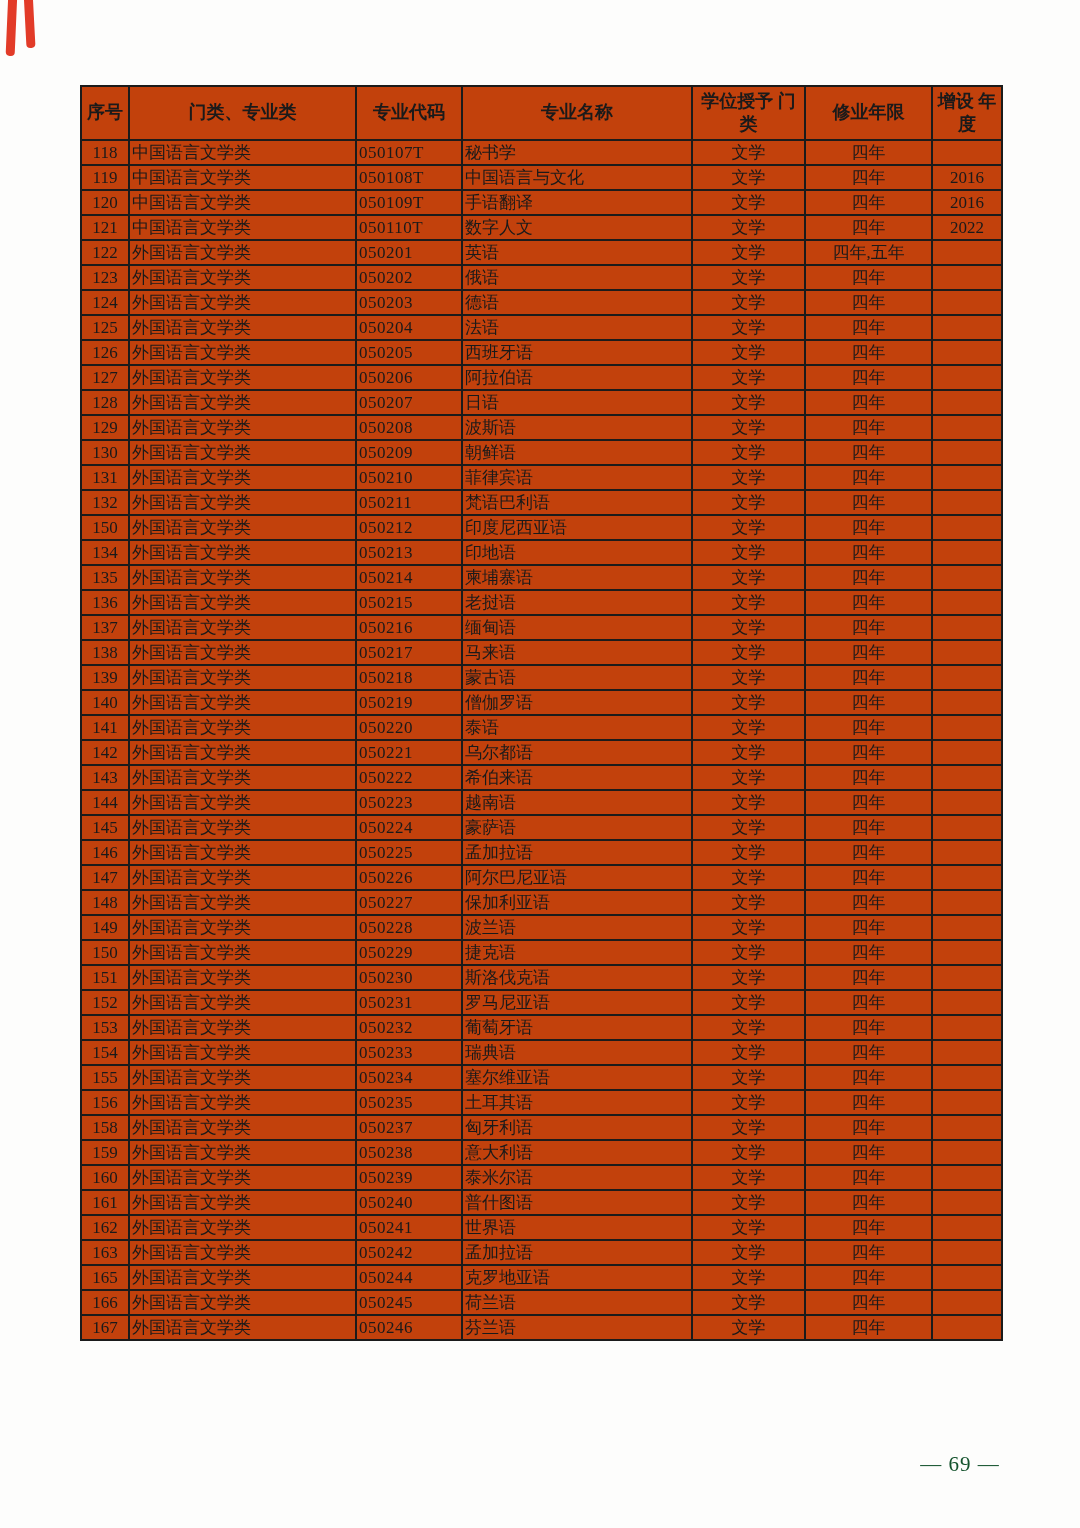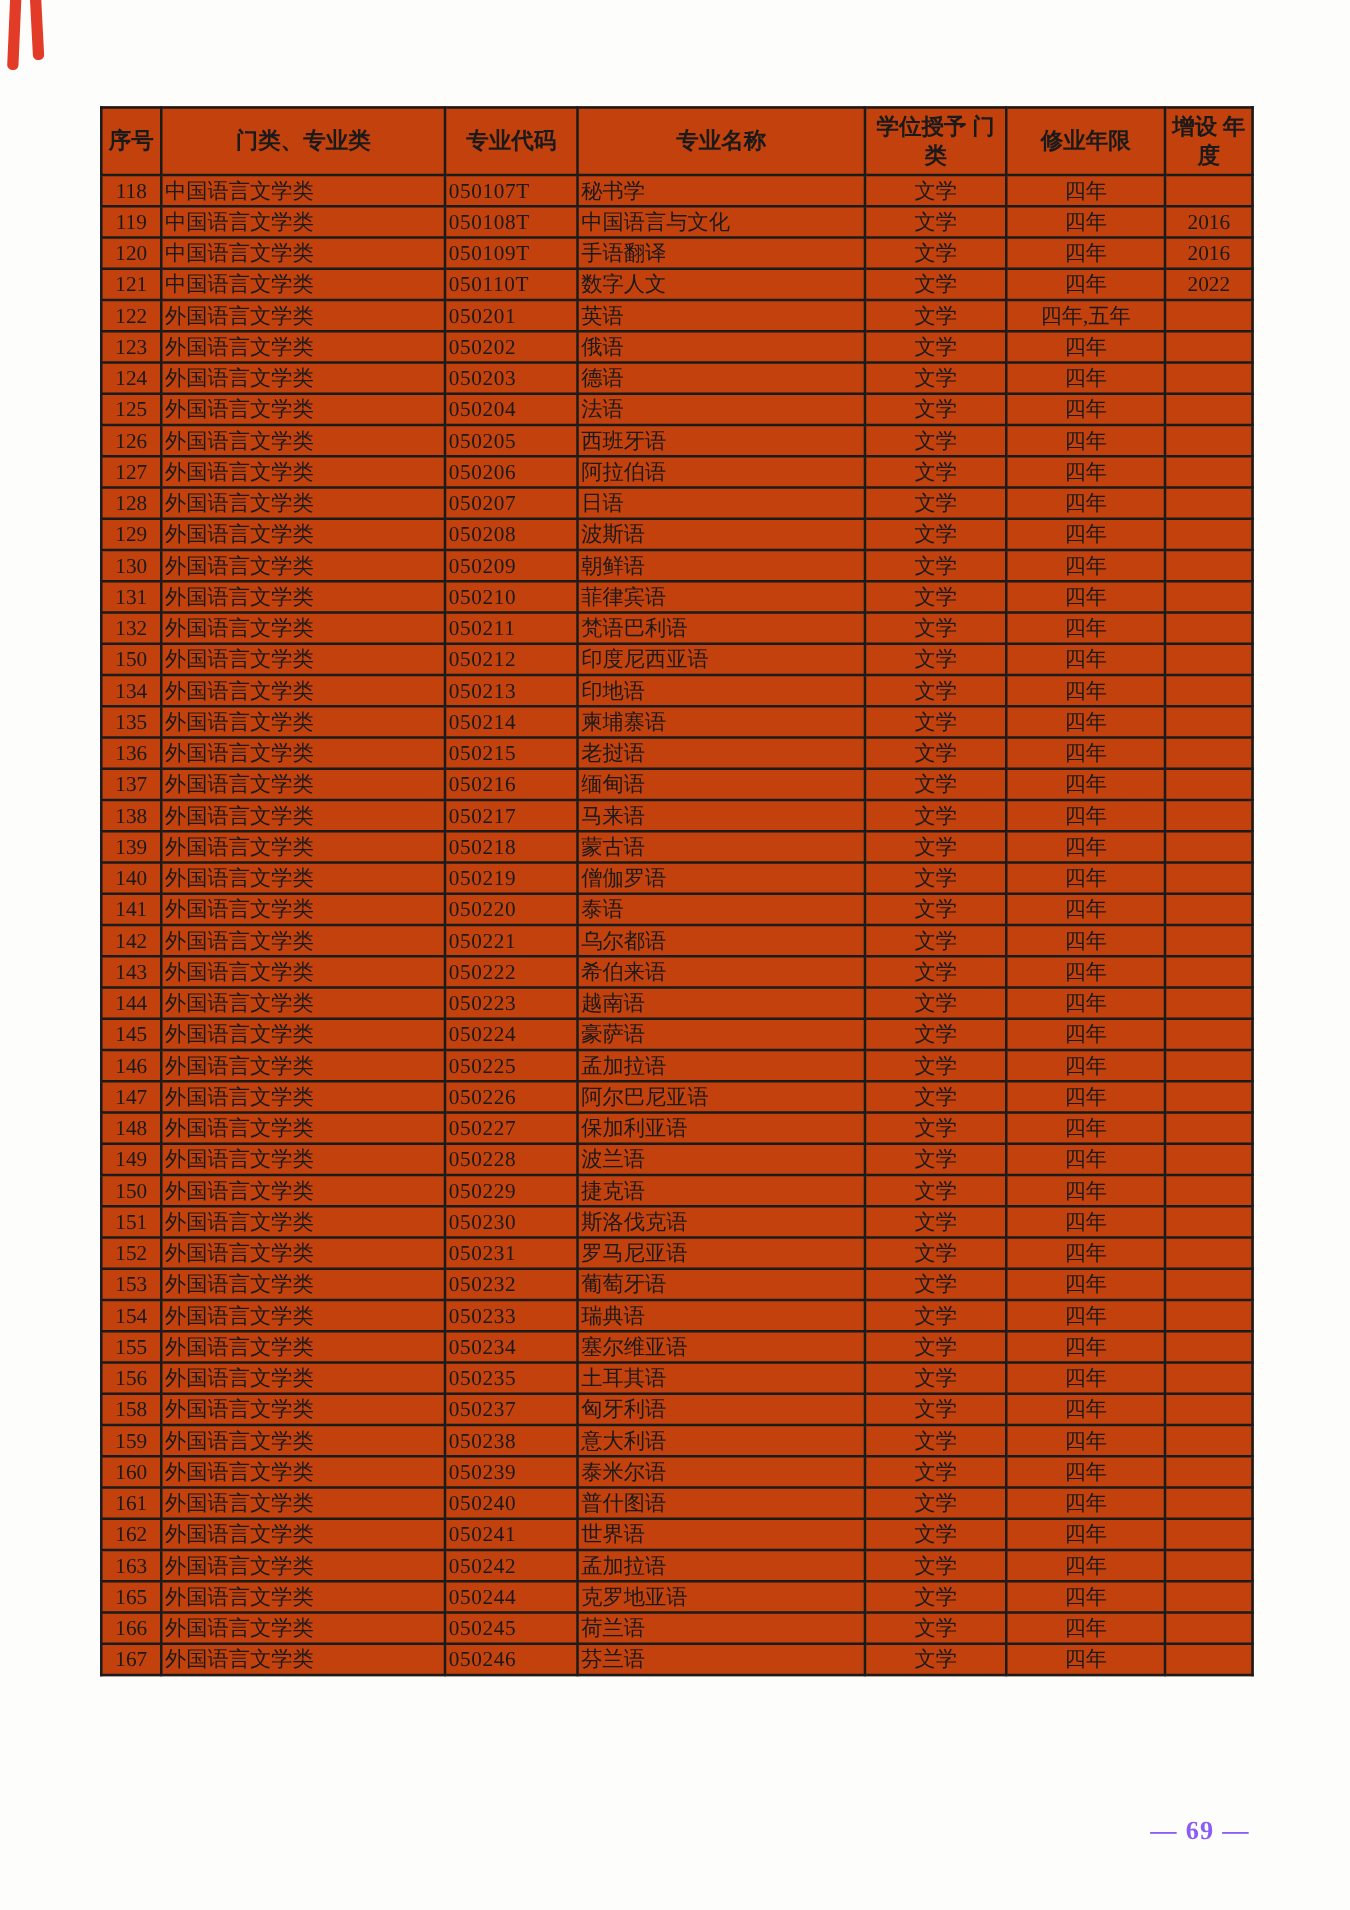--- a/index.html
+++ b/index.html
@@ -54,23 +54,22 @@
   td.c4, td.c5 { text-align: center; }
   td.c6 { text-align: center; font-size: 16px; }
 
   .page-number {
     position: absolute;
     top: 1452px;
     left: 905px;
     width: 110px;
     text-align: center;
     font-size: 21px;
-    color: #8b5cf6;
+    color: #14532d;
     letter-spacing: 1px;
-    font-weight: bold;
   }
 </style>
 </head>
 <body>
 
 <div class="red-marks">
   <div class="red-stroke s1" style="background: rgb(226, 59, 40);"></div>
   <div class="red-stroke s2" style="background: rgb(226, 59, 40);"></div>
 </div>
 

